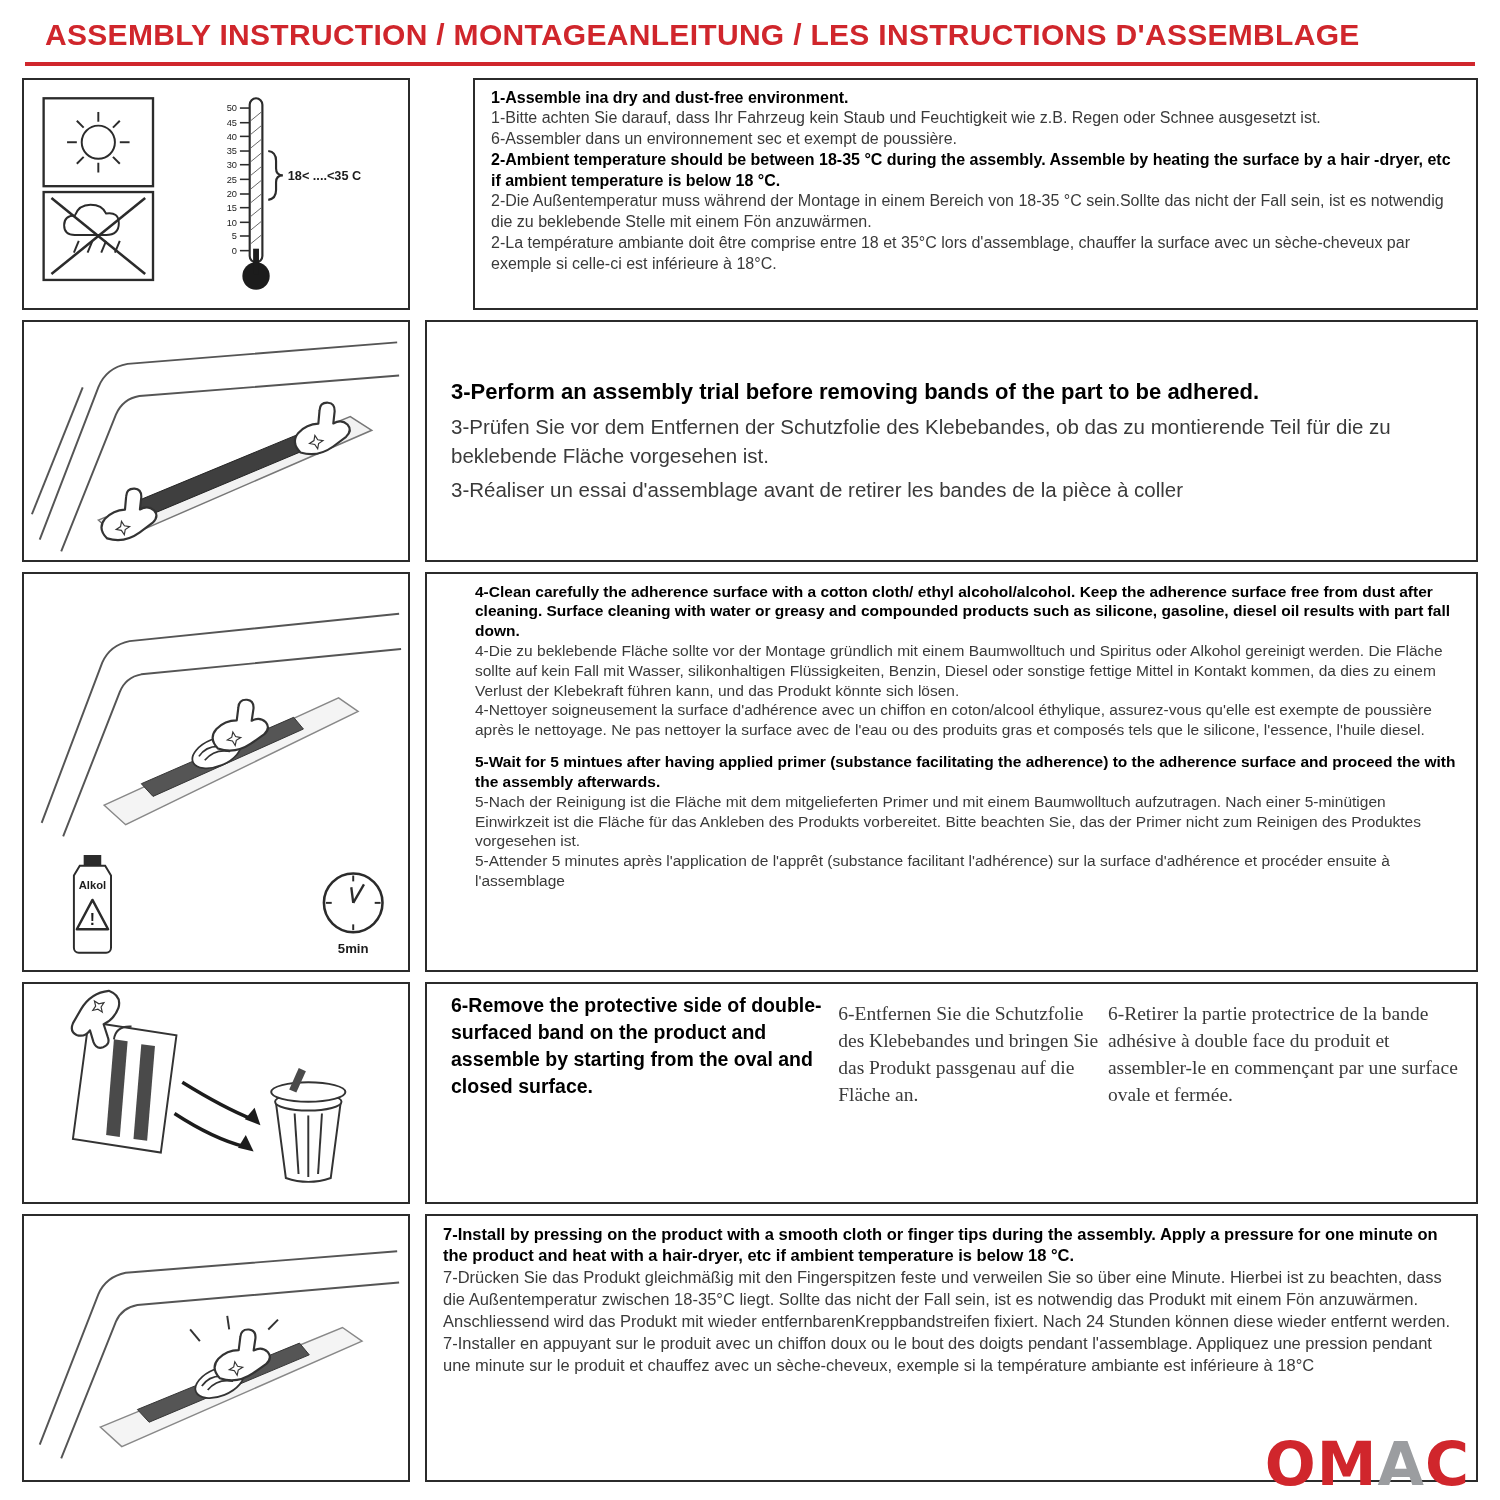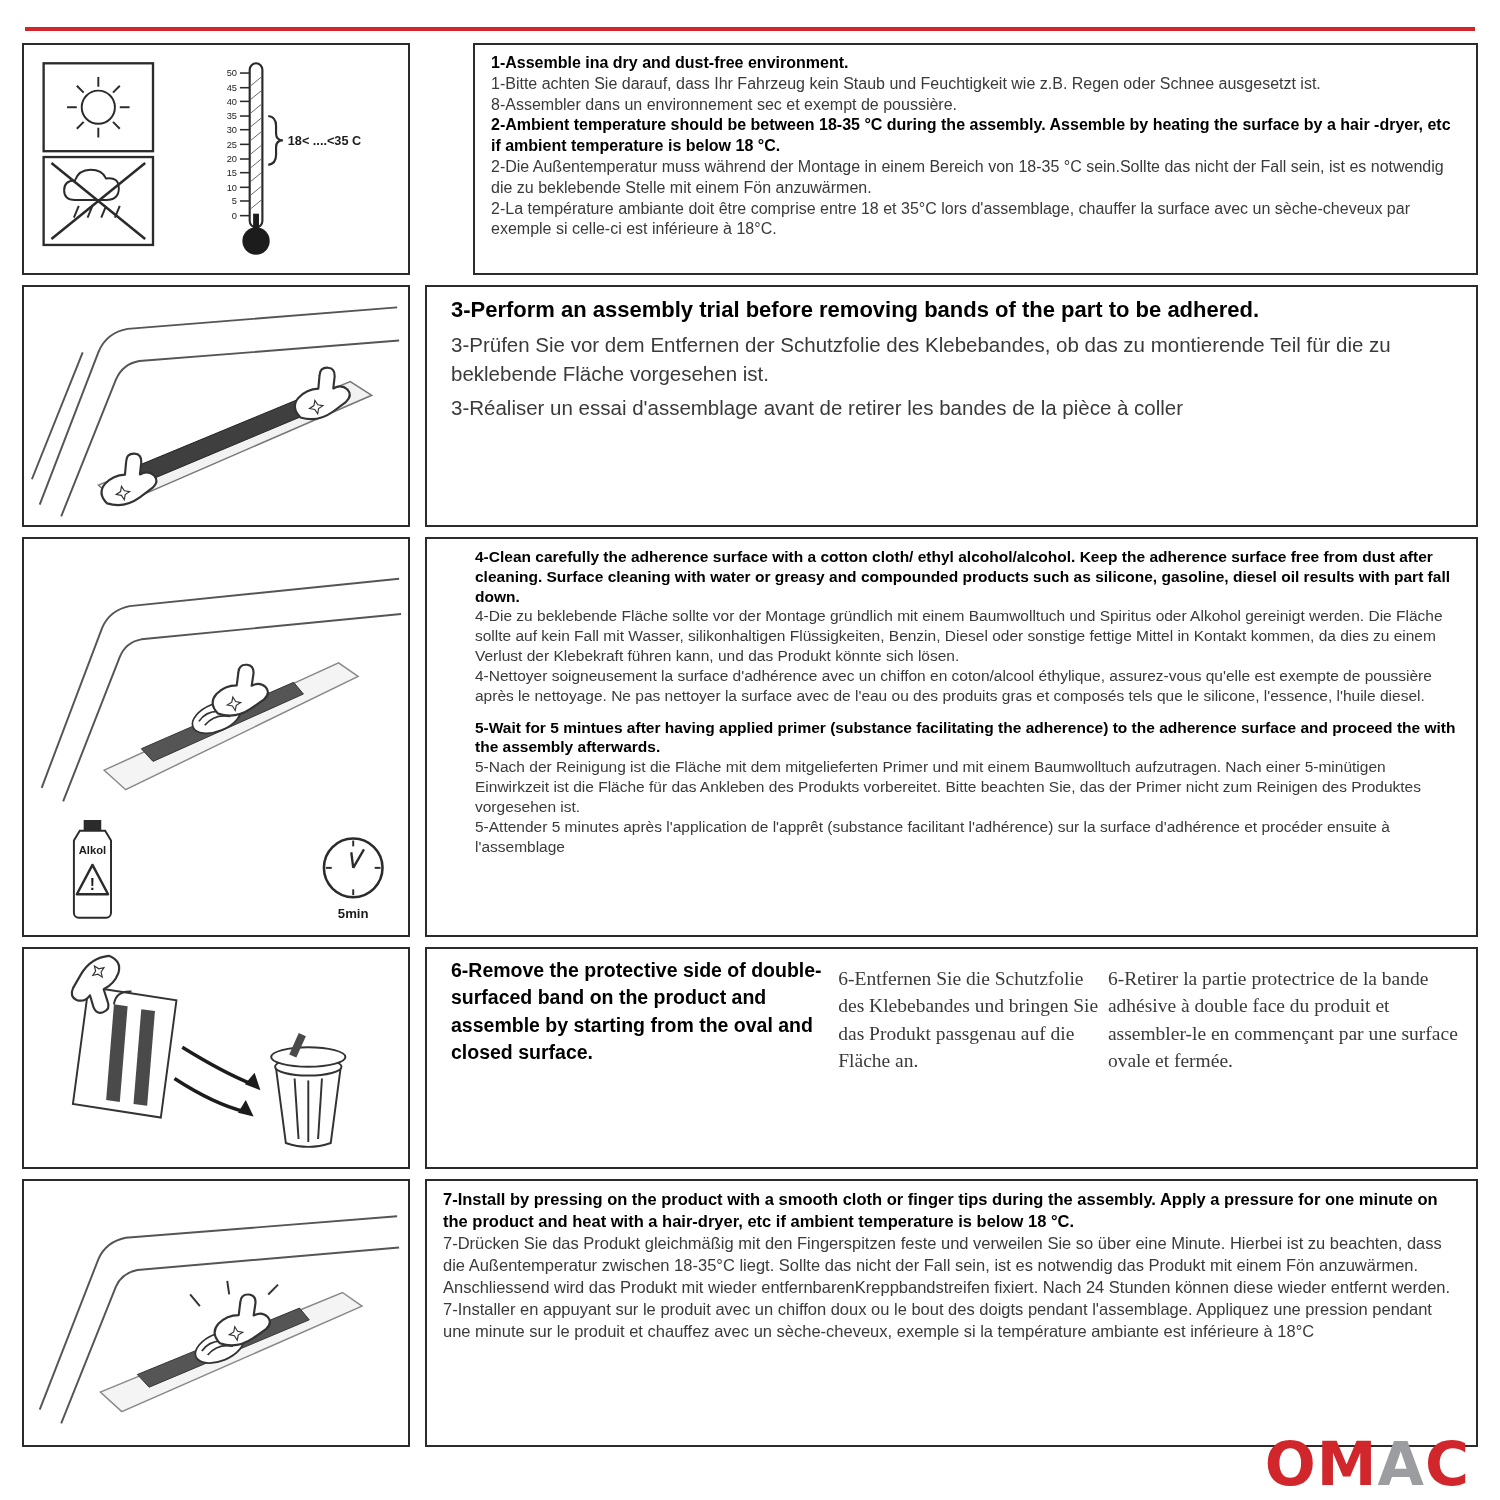--- a/index.html
+++ b/index.html
@@ -22,21 +22,21 @@
   .row{display:grid;grid-template-columns:388px 1fr;gap:15px;}
   .h232{height:232px}.h242{height:242px}.h400{height:400px}.h222{height:222px}.h238{height:268px}
   .panel{border:2px solid var(--ink);background:#fff;box-sizing:border-box;}
   .illus{display:flex;align-items:center;justify-content:center;padding:4px;}
   .illus svg{width:100%;height:100%;}
   .textpanel{padding:8px 16px;overflow:hidden;}
   .textpanel p{margin:0;}
   .p-bold{font-weight:700;color:#000;}
   .group-gap{margin-top:14px;}
   .s1 .textpanel{font-size:16px;line-height:1.3;margin-left:48px;}
-  .s2 .textpanel{font-size:20.5px;line-height:1.38;display:flex;flex-direction:column;justify-content:flex-start;padding-left:24px;}
+  .s2 .textpanel{font-size:20.5px;line-height:1.38;display:flex;flex-direction:column;justify-content:center;padding-left:24px;}
   .s2 .textpanel .p-bold{font-size:22px;}
   .s2 .textpanel p + p{margin-top:6px;}
   .s3 .textpanel{font-size:15.5px;line-height:1.28;padding-left:48px;}
   .s3 .group-gap{margin-top:12px;}
   .s4 .textpanel{font-size:19.5px;line-height:1.4;display:flex;flex-direction:row;justify-content:center;padding-left:24px;}
   .s4 .textpanel p + p{margin-top:8px;font-family:Liberation Serif, serif;}
   .s5 .textpanel{font-size:16.5px;line-height:1.33;}
   svg text{font-family:"Liberation Sans","DejaVu Sans",sans-serif;fill:#1c1c1c;}
   .logo{
     position:absolute;right:30px;bottom:6px;
@@ -55,20 +55,21 @@
     <g id="hand-shape">
       <path d="M-24,12 Q-32,0 -22,-8 Q-12,-15 0,-13 L4,-26 Q6,-34 14,-32 Q21,-30 19,-22 L15,-10 Q24,-13 29,-6 Q33,1 25,6 L10,13 Q-8,21 -24,12 Z" fill="#fff" stroke="#333" stroke-width="2.2" stroke-linejoin="round"></path>
       <path d="M-6,-2 L-4,3 L1,5 L-4,7 L-6,12 L-8,7 L-13,5 L-8,3 Z" fill="none" stroke="#333" stroke-width="1.2"></path>
     </g>
   </defs>
 </svg>
 
 <div class="sheet">
 
   <div class="header">
+    <h1 class="title">ASSEMBLY INSTRUCTION / MONTAGEANLEITUNG / LES INSTRUCTIONS D'ASSEMBLAGE</h1>
     <div class="divider"></div>
   </div>
 
   <div class="rows">
 
     <section class="row s1 h232">
       <div class="panel illus">
         <svg viewBox="0 0 385 224" preserveAspectRatio="xMidYMid meet">
           <g fill="none" stroke="#2b2b2b" stroke-width="2.4">
             <rect x="16" y="14" width="112" height="90"></rect>
@@ -139,21 +140,21 @@
           </g>
           <g>
             <path d="M246,68 Q254,69 254,78 L254,86 Q254,93 261,93 Q254,93 254,100 L254,108 Q254,117 246,118" fill="none" stroke="#2b2b2b" stroke-width="2.2"></path>
             <text x="266" y="98" font-size="13" font-weight="bold">18&lt; ....&lt;35 C</text>
           </g>
         </svg>
       </div>
       <div class="panel textpanel">
         <p class="p-bold">1-Assemble ina dry and dust-free environment.</p>
         <p>1-Bitte achten Sie darauf, dass Ihr Fahrzeug kein Staub und Feuchtigkeit wie z.B. Regen oder Schnee ausgesetzt ist.</p>
-        <p>8-Assembler dans un environnement sec et exempt de poussière.</p>
+        <p>6-Assembler dans un environnement sec et exempt de poussière.</p>
         <p class="p-bold group-gap">2-Ambient temperature should be between 18-35 °C  during the assembly. Assemble by heating the surface by a hair -dryer, etc if ambient temperature is below 18 °C.</p>
         <p>2-Die Außentemperatur muss während der Montage in einem Bereich von 18-35 °C  sein.Sollte das nicht der Fall sein, ist es notwendig die zu beklebende Stelle mit einem Fön anzuwärmen.</p>
         <p>2-La température ambiante doit être comprise entre 18 et 35°C lors d'assemblage, chauffer la surface avec un sèche-cheveux par exemple si celle-ci est inférieure à 18°C.</p>
       </div>
     </section>
 
     <section class="row s2 h242">
       <div class="panel illus">
         <svg viewBox="0 0 385 234" preserveAspectRatio="xMidYMid meet">
           <g fill="none" stroke="#555" stroke-width="2">

